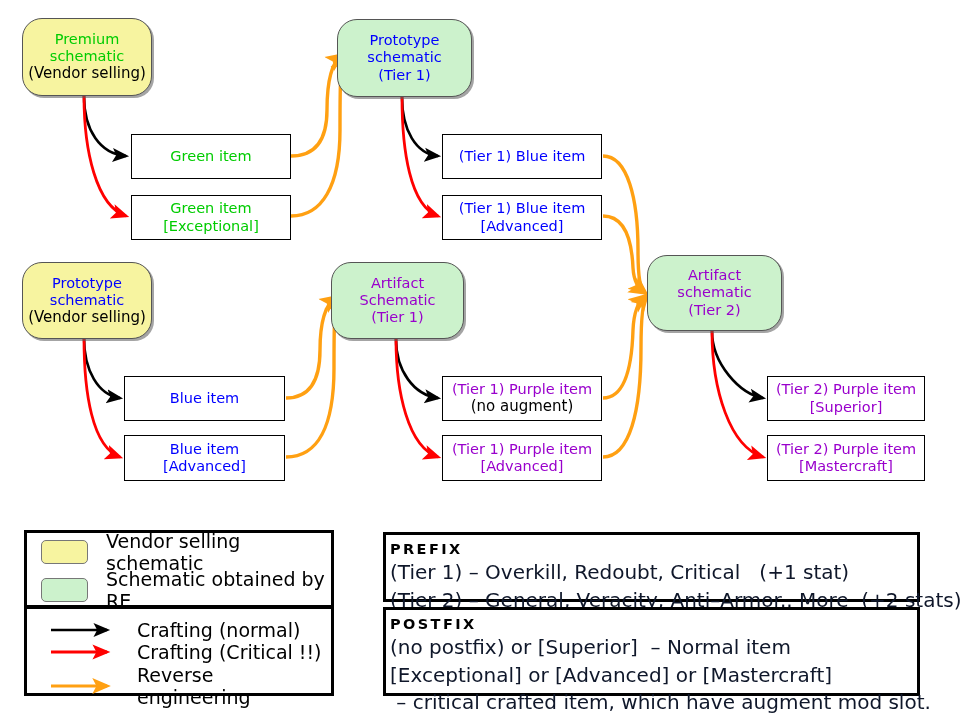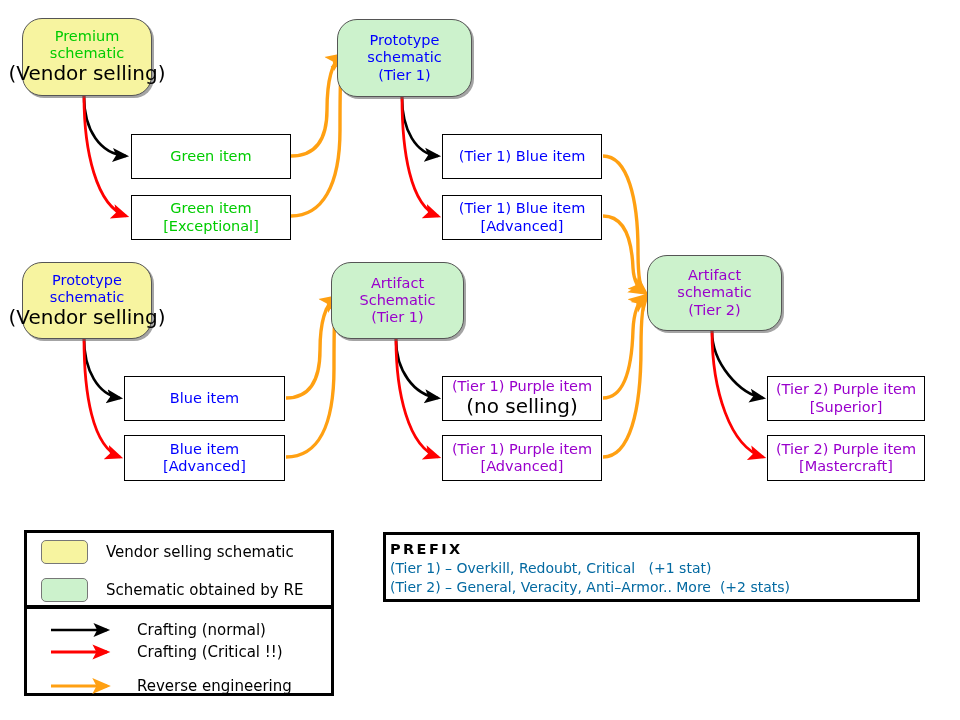--- a/index.html
+++ b/index.html
@@ -47,21 +47,21 @@
     background: #ffffff;
     border-radius: 0;
     align-items: center;
   }
   .t-green  { color: #00cc00; }
   .t-blue   { color: #0000ff; }
   .t-purple { color: #9900cc; }
   .t-black  { color: #000000; }
   .ln { display: block; white-space: nowrap; }
   .fs15 { font-size: 14.5px; }
-  .fs14 { font-size: 20px; }
+  .fs14 { font-size: 15px; }
 
   
   .legend-box {
     position: absolute;
     box-sizing: border-box;
     border: 3px solid #000000;
     background: #ffffff;
   }
   .legend-split { border-bottom: 3px solid #000000; }
   .legend-row {
@@ -73,21 +73,21 @@
   .swatch {
     width: 45px;
     height: 22px;
     border: 1.5px solid #777777;
     border-radius: 5px;
     margin-right: 18px;
     flex: none;
   }
   .sw-yellow { background: #f7f4a0; }
   .sw-green  { background: #ccf2cc; }
-  .legend-label { font-size: 15px; color: #000; }
+  .legend-label { font-size: 19px; color: #000; }
   .arrow-row {
     display: flex;
     align-items: center;
     padding-left: 22px;
     height: 22px;
   }
   .arrow-sample { width: 72px; height: 16px; margin-right: 16px; flex: none; }
 
   
   .text-panel {
@@ -98,22 +98,22 @@
     padding: 6px 10px 4px 4px;
   }
   .panel-head {
     font-size: 14.5px;
     font-weight: bold;
     letter-spacing: 2.4px;
     color: #000;
     margin-bottom: 2px;
   }
   .panel-line {
-    font-size: 14px;
-    color: #0369a1;
+    font-size: 20px;
+    color: #0f172a;
     line-height: 1.38;
     white-space: pre;
   }
 </style>
 </head>
 <body>
 
 <div id="diagram">
 
   <svg class="layer" viewBox="0 0 960 720">
@@ -218,21 +218,21 @@
     <span class="ln fs15 t-blue">Blue item</span>
   </div>
 
   <div class="node node-item" style="left:124px; top:435px; width:161px; height:46px;">
     <span class="ln fs15 t-blue">Blue item</span>
     <span class="ln fs15 t-blue">[Advanced]</span>
   </div>
 
   <div class="node node-item" style="left:442px; top:376px; width:160px; height:45px;">
     <span class="ln fs15 t-purple">(Tier 1) Purple item</span>
-    <span class="ln fs14 t-black">(no selling)</span>
+    <span class="ln fs14 t-black">(no augment)</span>
   </div>
 
   <div class="node node-item" style="left:442px; top:435px; width:160px; height:46px;">
     <span class="ln fs15 t-purple">(Tier 1) Purple item</span>
     <span class="ln fs15 t-purple">[Advanced]</span>
   </div>
 
   <div class="node node-item" style="left:767px; top:376px; width:158px; height:45px;">
     <span class="ln fs15 t-purple">(Tier 2) Purple item</span>
     <span class="ln fs15 t-purple">[Superior]</span>
@@ -289,14 +289,20 @@
       <span class="legend-label">Reverse engineering</span>
     </div>
   </div>
 
   <div class="text-panel" style="left:383px; top:532px; width:537px; height:70px;">
     <div class="panel-head">PREFIX</div>
     <div class="panel-line">(Tier 1) – Overkill, Redoubt, Critical   (+1 stat)</div>
     <div class="panel-line">(Tier 2) – General, Veracity, Anti–Armor.. More  (+2 stats)</div>
   </div>
 
+  <div class="text-panel" style="left:383px; top:607px; width:537px; height:89px;">
+    <div class="panel-head">POSTFIX</div>
+    <div class="panel-line">(no postfix) or [Superior]  – Normal item</div>
+    <div class="panel-line">[Exceptional] or [Advanced] or [Mastercraft]</div>
+    <div class="panel-line"> – critical crafted item, which have augment mod slot.</div>
+  </div>
 
 </div>
 
 </body></html>

